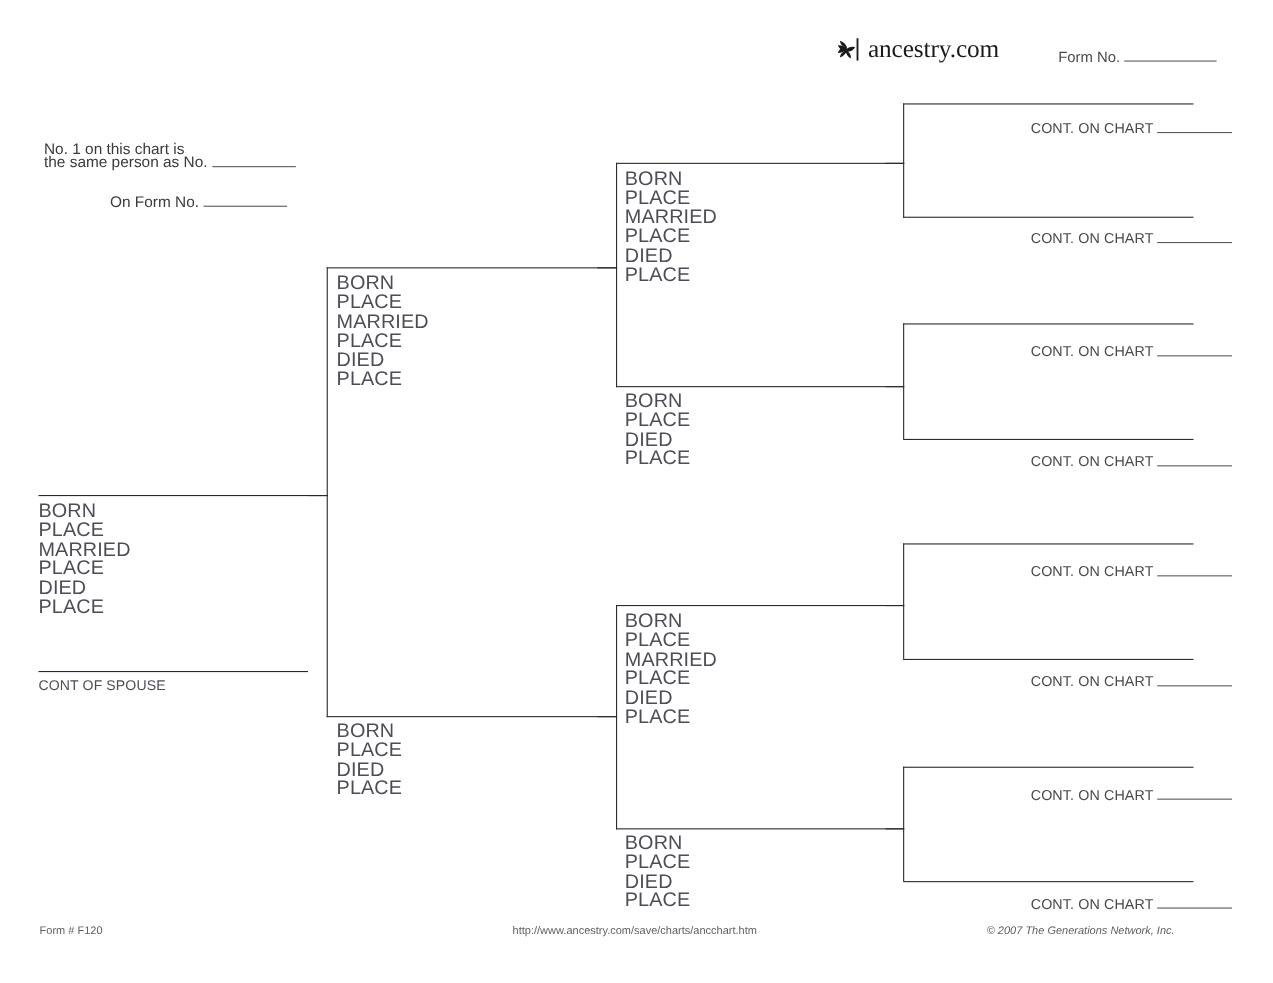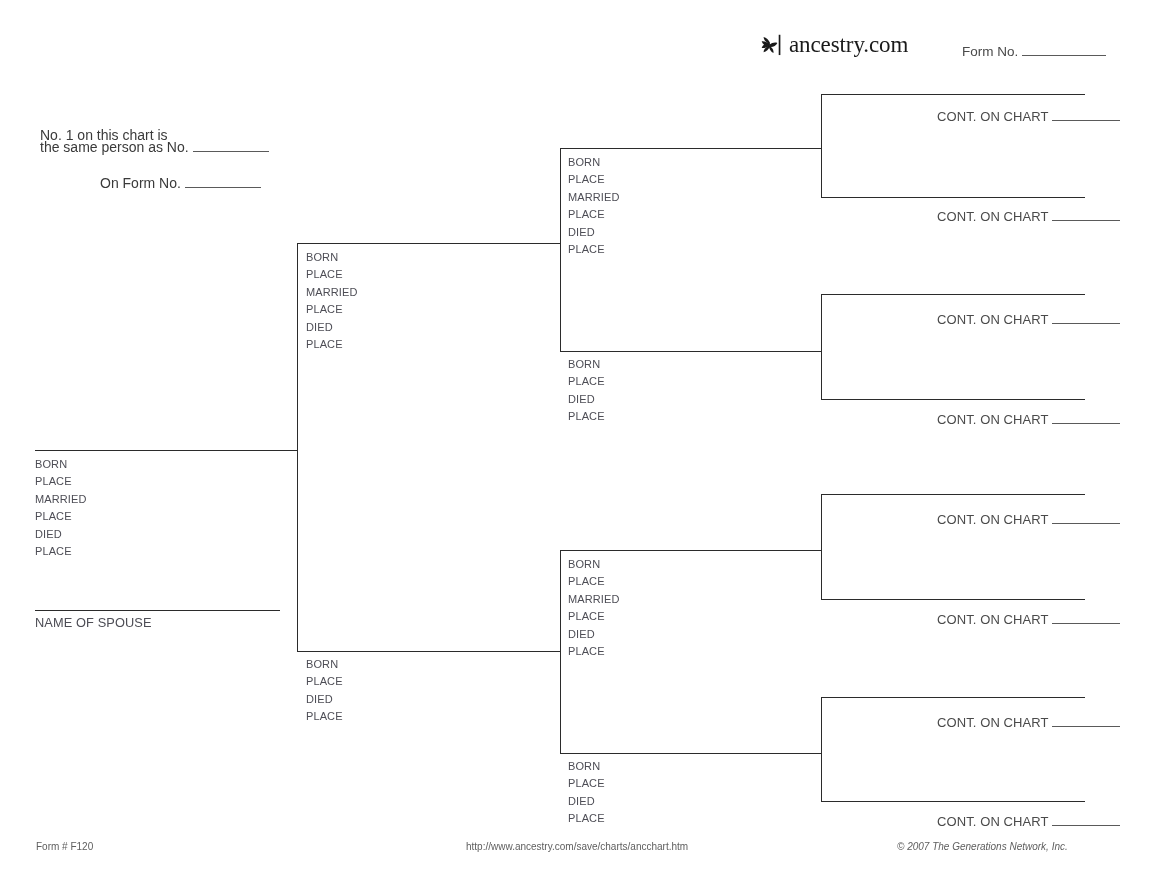--- a/index.html
+++ b/index.html
@@ -92,21 +92,21 @@
   }
   .vline {
     position: absolute;
     width: 0;
     border-left: 1.2px solid #2b2b2b;
   }
 
   
   .fields {
     position: absolute;
-    font-size: 11px;
+    font-size: 18px;
     line-height: 17.4px;
     color: #4d4d55;
     letter-spacing: 0.1px;
     white-space: nowrap;
   }
   .fields div { white-space: nowrap; }
 
   .spouse-label {
     position: absolute;
     font-size: 12.8px;
@@ -174,21 +174,21 @@
   <div class="hline" style="left:35px; top:450px; width:263px;"></div>
   <div class="fields" style="left:35px; top:456px;">
     <div>BORN</div>
     <div>PLACE</div>
     <div>MARRIED</div>
     <div>PLACE</div>
     <div>DIED</div>
     <div>PLACE</div>
   </div>
   <div class="hline" style="left:35px; top:610px; width:245px;"></div>
-  <div class="spouse-label" style="left:35px; top:615px;">NAME OF SPOUSE</div>
+  <div class="spouse-label" style="left:35px; top:615px;">CONT OF SPOUSE</div>
 
   <div class="hline" style="left:280px; top:450px; width:18px;"></div>
 
   <div class="vline" style="left:297px; top:243px; height:409px;"></div>
 
   <div class="hline" style="left:297px; top:243px; width:264px;"></div>
   <div class="fields" style="left:306px; top:249px;">
     <div>BORN</div>
     <div>PLACE</div>
     <div>MARRIED</div>

